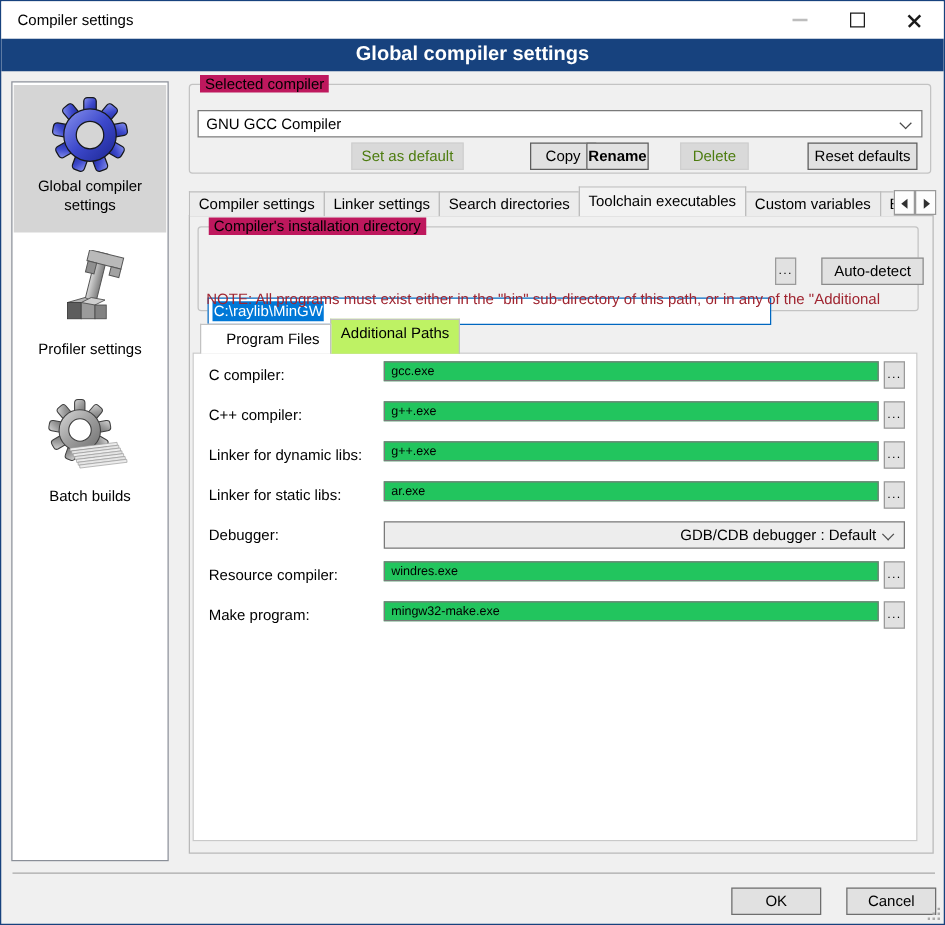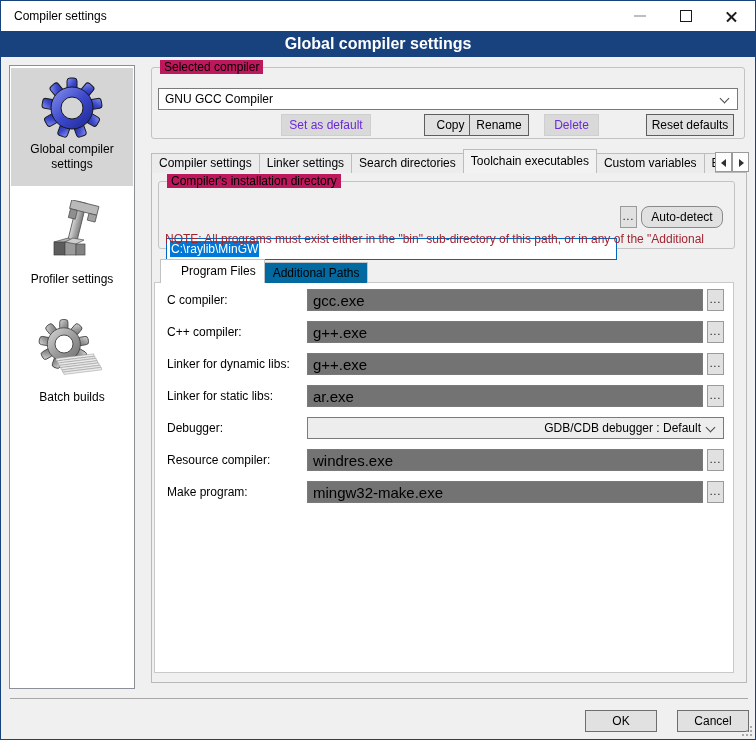--- a/index.html
+++ b/index.html
@@ -33,23 +33,23 @@
   .side-item{position:absolute;left:1px;width:122px;text-align:center;cursor:default;}
   .side-item.selected{background:#d5d5d5;}
   .side-item .ic{display:block;margin:8px auto 2px auto;}
   .side-item .lbl{display:block;font-size:12px;line-height:15px;padding:0 2px;}
   
   .groupbox{position:absolute;border:1px solid #c3c3c3;border-radius:3px;}
   .grouplabel{position:absolute;top:-8px;left:8px;background:#be185d;padding:0 4px;font-size:12px;white-space:nowrap;}
   
   .btn{position:absolute;height:22px;background:#e1e1e1;border:1px solid #5e5e5e;font-family:"Liberation Sans",sans-serif;
        font-size:12px;text-align:center;line-height:19px;color:#000;padding:0;}
-  .btn.disabled{background:#d9d9d9;border-color:#cfcfcf;color:#6d28d9;}
-  .textbox{position:absolute;height:22px;background:#737373;border:1px solid #7a7a7a;font-family:"Liberation Sans",sans-serif;
-       font-size:15px;padding:0 5px;color:#000;}
+  .btn.disabled{background:#d9d9d9;border-color:#cfcfcf;color:#4d7c0f;}
+  .textbox{position:absolute;height:16px;background:#22c55e;border:1px solid #7a7a7a;font-family:"Liberation Sans",sans-serif;
+       font-size:10px;padding:0 5px;color:#000;}
   .combo{position:absolute;height:22px;background:#fff;border:1px solid #7a7a7a;font-size:12px;line-height:20px;
        padding:0 22px 0 6px;white-space:nowrap;overflow:hidden;}
   .combo.gray{background:#ededed;text-align:right;}
   .chev{position:absolute;right:9px;top:6px;width:7px;height:7px;border-right:1.4px solid #4a4a4a;
        border-bottom:1.4px solid #4a4a4a;transform:rotate(45deg);}
   
   .tabstrip{position:absolute;left:150px;top:148px;height:24px;width:564px;display:flex;align-items:flex-end;
        overflow:hidden;z-index:3;}
   .tab{flex:0 0 auto;border:1px solid #bdbdbd;border-bottom:none;background:#ececec;height:20px;line-height:19px;
        padding:0 7px;font-size:12px;margin-right:-1px;white-space:nowrap;}
@@ -61,31 +61,31 @@
   .tri.right{left:6px;border-left:5px solid #303030;}
   .tabpanel{position:absolute;left:150px;top:171px;width:596px;height:511px;background:#f0f0f0;border:1px solid #b9b9b9;z-index:1;}
   
   .pathbox{position:absolute;left:165px;top:205px;width:451px;height:22px;background:#fff;border:1px solid var(--focus-border);
        font-size:12px;line-height:20px;padding:0 3px;white-space:nowrap;overflow:hidden;z-index:2;margin-top:32px;}
   .pathbox .sel{background:var(--sel-blue);color:#fff;padding:1px 1px;}
   .note{position:absolute;left:164px;top:231px;width:567px;height:15px;color:var(--note-red);font-size:12px;
        white-space:nowrap;overflow:hidden;z-index:2;}
   
   .innerstrip{position:absolute;left:159px;top:258px;height:24px;display:flex;align-items:flex-end;z-index:3;}
-  .itab{flex:0 0 auto;border:1px solid #c2c2c2;border-bottom:none;background:#0369a1;height:21px;line-height:20px;
+  .itab{flex:0 0 auto;border:1px solid #c2c2c2;border-bottom:none;background:#bef264;height:28px;line-height:20px;
        padding:0 8px;font-size:12px;margin-right:-1px;white-space:nowrap;}
   .itab.active{background:#fff;height:24px;line-height:23px;position:relative;z-index:4;padding-left:20px;}
   .page{position:absolute;left:153px;top:281px;width:580px;height:391px;background:#fff;border:1px solid #c9c9c9;z-index:2;}
   .frow{position:absolute;left:0;width:100%;height:24px;}
   .flabel{position:absolute;left:12px;top:4px;font-size:12px;white-space:nowrap;}
   .frow .textbox{left:152px;top:0;width:396px;}
   .frow .browse{left:552px;top:0;width:17px;font-size:10px;line-height:16px;letter-spacing:1px;border-color:#9a9a9a;}
   .frow .combo{left:152px;top:0;width:417px;}
   .browse1{left:619px;top:205px;width:17px;font-size:10px;line-height:16px;letter-spacing:1px;border-color:#9a9a9a;z-index:2;}
-  .autodetect{left:640px;top:205px;width:82px;border-color:#8a8a8a;z-index:2;border-radius:8px;}
+  .autodetect{left:656px;top:205px;width:82px;border-color:#8a8a8a;z-index:2;}
   
   .divider{position:absolute;left:9px;top:697px;width:738px;height:1px;background:#a8a8a8;}
   .okbtn{left:584px;top:709px;width:72px;border-color:#6e6e6e;}
   .cancelbtn{left:676px;top:709px;width:72px;border-color:#6e6e6e;}
   .grip{position:absolute;right:3px;bottom:3px;}
   
   .side-item .hole{fill:#fff;}
   .side-item.selected .hole{fill:#d5d5d5;}
 </style>
 </head>
@@ -198,21 +198,21 @@
   <div class="groupbox" style="left:150px;top:66px;width:594px;height:72px;">
     <span class="grouplabel">Selected compiler</span>
   </div>
   <div class="combo" style="left:157px;top:87px;width:580px;z-index:2;">
     <span>GNU GCC Compiler</span>
     <span class="chev"></span>
   </div>
   <div id="compilerButtons">
       <button class="btn disabled" style="left: 280px; width: 90px; top: 113px; z-index: 2;">Set as default</button>
       <button class="btn" style="left: 395px; width: 53px; top: 113px; z-index: 2; margin-left: 28px;">Copy</button>
-      <button class="btn" style="left: 468px; width: 60px; top: 113px; z-index: 2;">Rename</button>
+      <button class="btn" style="left: 468px; width: 50px; top: 113px; z-index: 2; font-weight: bold;">Rename</button>
       <button class="btn disabled" style="left: 543px; width: 55px; top: 113px; z-index: 2;">Delete</button>
       <button class="btn" style="left: 645px; width: 88px; top: 113px; z-index: 2;">Reset defaults</button>
     </div>
 
   <div class="tabstrip" id="mainTabs">
       <div class="tab">Compiler settings</div>
       <div class="tab">Linker settings</div>
       <div class="tab">Search directories</div>
       <div class="tab active">Toolchain executables</div>
       <div class="tab">Custom variables</div>

